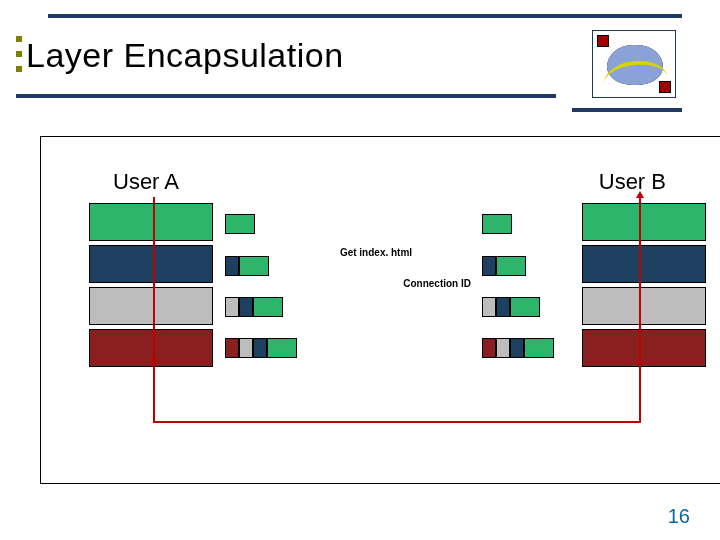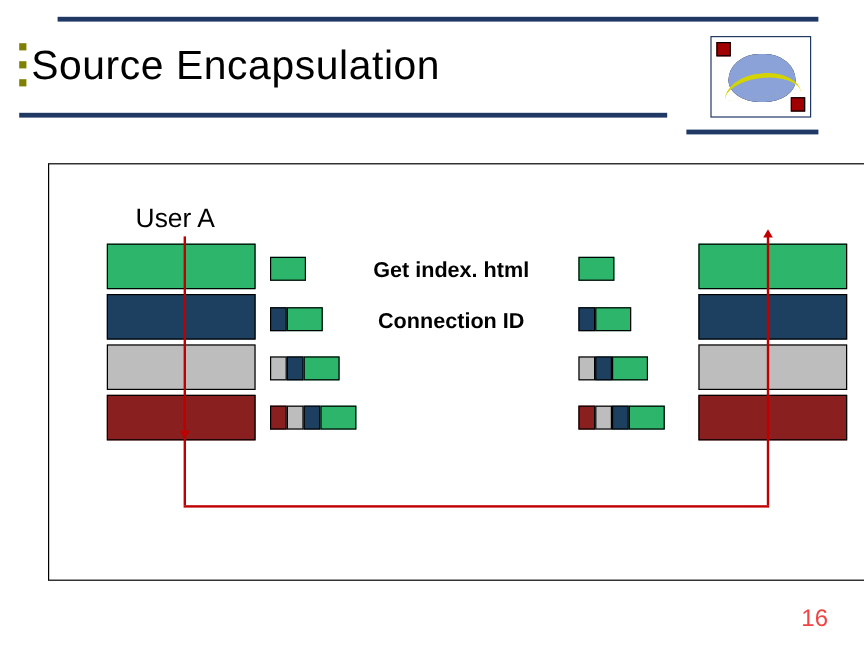--- a/index.html
+++ b/index.html
@@ -144,25 +144,26 @@
   .row1 { top: 77px; }
   .row2 { top: 119px; }
   .row3 { top: 160px; }
   .row4 { top: 201px; }
 
   .annot {
     position: absolute;
     left: 240px;
     width: 190px;
     text-align: center;
-    font-size: 18px;
+    font-size: 10px;
     font-weight: bold;
+    margin-top: 32px;
   }
   .a1 { top: 78px; }
-  .a2 { top: 120px; }
+  .a2 { top: 109px; text-align: right; }
   .a3 { top: 161px; }
   .a4 { top: 201px; left: 272px; width: 160px; text-align: center; }
 
   
   .arrowA, .arrowB {
     position: absolute;
     width: 2px;
     background: #c00000;
   }
   .arrowA { left: 112px; top: 60px; height: 168px; }
@@ -199,48 +200,49 @@
     left: -3px; top: -62px;
     border-left: 4px solid transparent;
     border-right: 4px solid transparent;
     border-top: 7px solid #c00000;
   }
   .pagenum {
     position: absolute;
     right: 30px;
     bottom: 12px;
     font-size: 20px;
-    color: #ef4444;
+    color: #0369a1;
   }
 </style>
 </head>
 <body>
 
 <div class="top-rule"></div>
 
 <div class="title-bullet">
   <span></span>
     <span></span>
     <span></span>
 </div>
-<h1 class="title">Source Encapsulation</h1>
+<h1 class="title">Layer Encapsulation</h1>
 
 <div class="mid-rule"></div>
 <div class="mid-rule-right"></div>
 
 <div class="logo">
   <div class="sq tl"></div>
   <div class="cloud"></div>
   <div class="wave"></div>
   <div class="sq br"></div>
 </div>
 
 <div class="content">
 
   <div class="userlabel userA">User A</div>
+  <div class="userlabel userB">User B</div>
 
   <div class="stackA">
     <div class="layer c-green"></div>
     <div class="layer c-navy"></div>
     <div class="layer c-grey"></div>
     <div class="layer c-maroon"></div>
   </div>
 
   <div class="stackB">
     <div class="layer c-green"></div>

